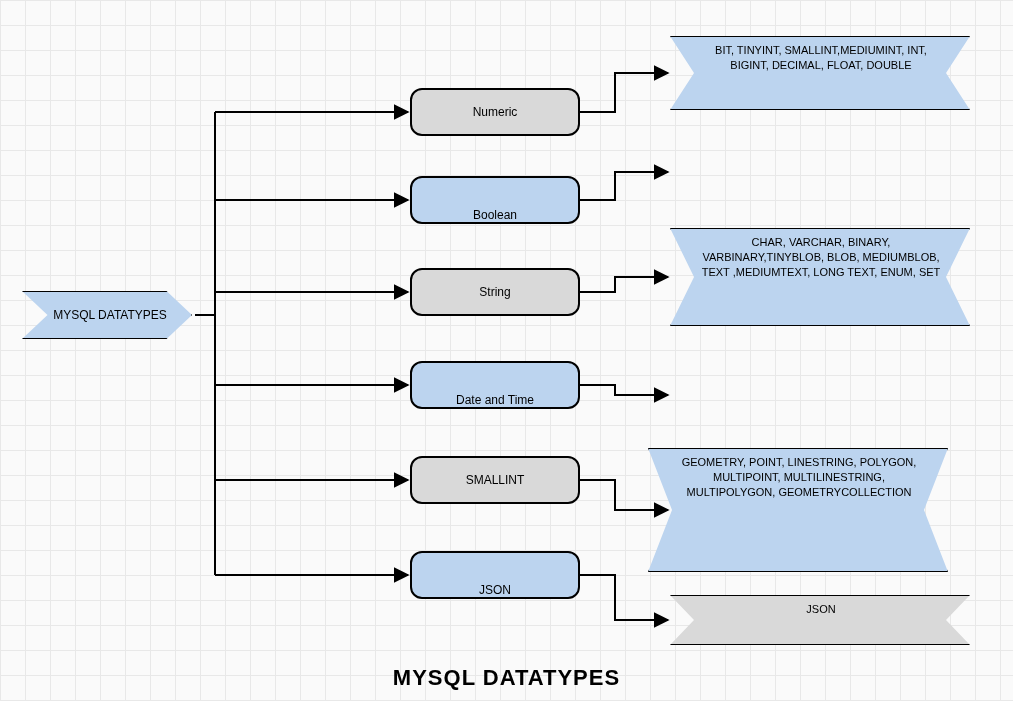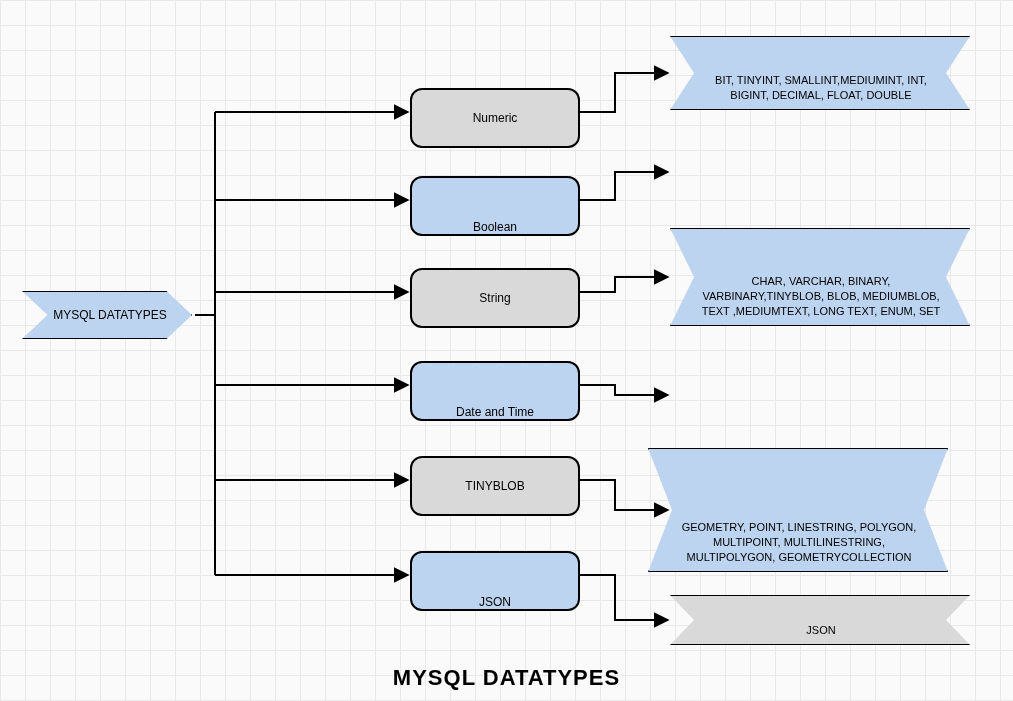--- a/index.html
+++ b/index.html
@@ -40,39 +40,39 @@
     background: #bcd4ef;
     border: 1px solid #000;
     clip-path: polygon(0% 0%, 85% 0%, 100% 50%, 85% 100%, 0% 100%, 15% 50%);
   }
   .root span { padding-left: 6px; }
 
   
   .cat {
     position: absolute;
     width: 170px;
-    height: 60px;
+    height: 48px;
     border: 2px solid #000;
     border-radius: 12px;
     display: flex;
     align-items: center;
     justify-content: center;
     font-size: 12px;
     z-index: 3;
   }
   .blue { background: #bcd4ef; align-items: flex-end; }
   .grey { background: #d9d9d9; }
 
   
   .detail {
     position: absolute;
     width: 300px;
     border: 1px solid #000;
     display: flex;
-    align-items: flex-end;
+    align-items: flex-start;
     justify-content: center;
     text-align: center;
     font-size: 11px;
     line-height: 1.35;
     padding: 6px 28px 6px 30px;
     z-index: 3;
     clip-path: polygon(0% 0%, 92% 0%, 100% 0%, 92% 50%, 100% 100%, 92% 100%, 0% 100%, 8% 50%);
   }
 
   
@@ -139,21 +139,21 @@
   <div class="cat blue" style="left:410px; top:176px">
     <span>Boolean</span>
   </div>
   <div class="cat grey" style="left:410px; top:268px">
     <span>String</span>
   </div>
   <div class="cat blue" style="left:410px; top:361px">
     <span>Date and Time</span>
   </div>
   <div class="cat grey" style="left:410px; top:456px">
-    <span>TINYBLOB</span>
+    <span>SMALLINT</span>
   </div>
   <div class="cat blue" style="left:410px; top:551px">
     <span>JSON</span>
   </div>
 
   <div class="detail blue" style="left:670px; top:36px;  min-height:74px">
     <span>BIT, TINYINT, SMALLINT,MEDIUMINT, INT, BIGINT, DECIMAL, FLOAT, DOUBLE</span>
   </div>
   <div class="detail blue" style="left:670px; top:228px; min-height:98px">
     <span>CHAR, VARCHAR, BINARY, VARBINARY,TINYBLOB, BLOB, MEDIUMBLOB, TEXT ,MEDIUMTEXT, LONG TEXT, ENUM, SET</span>

